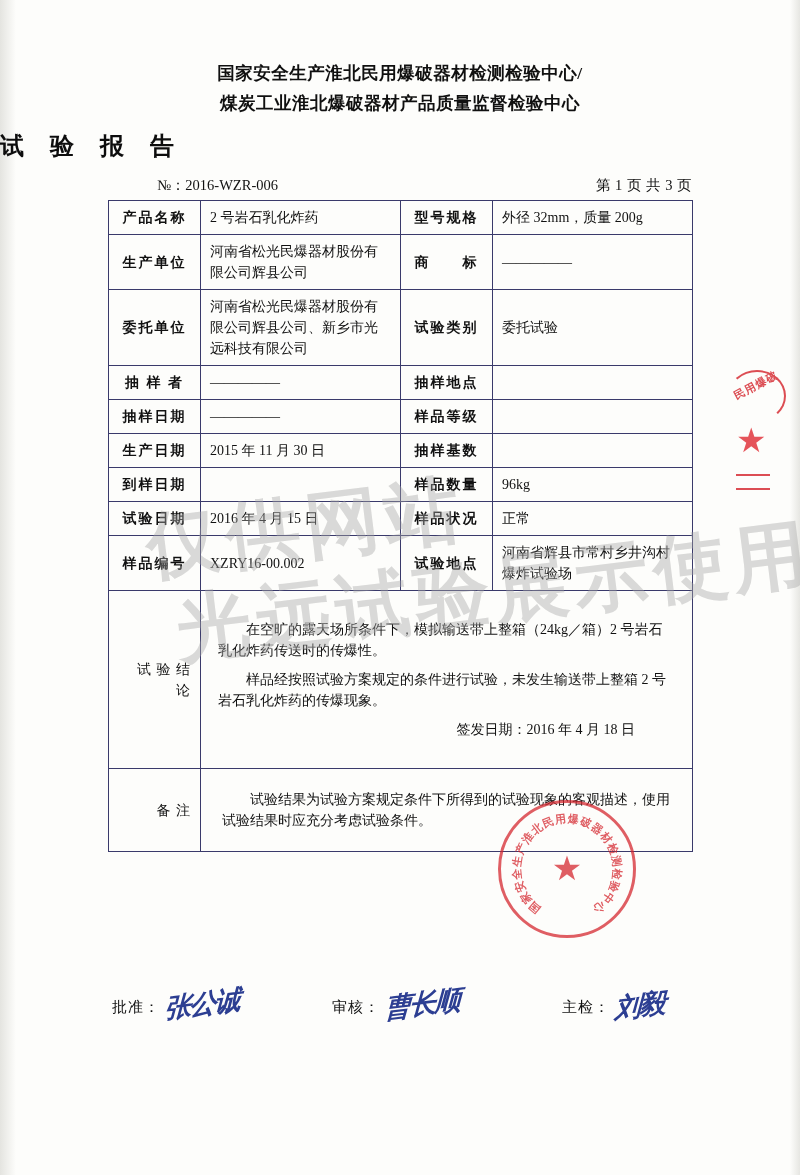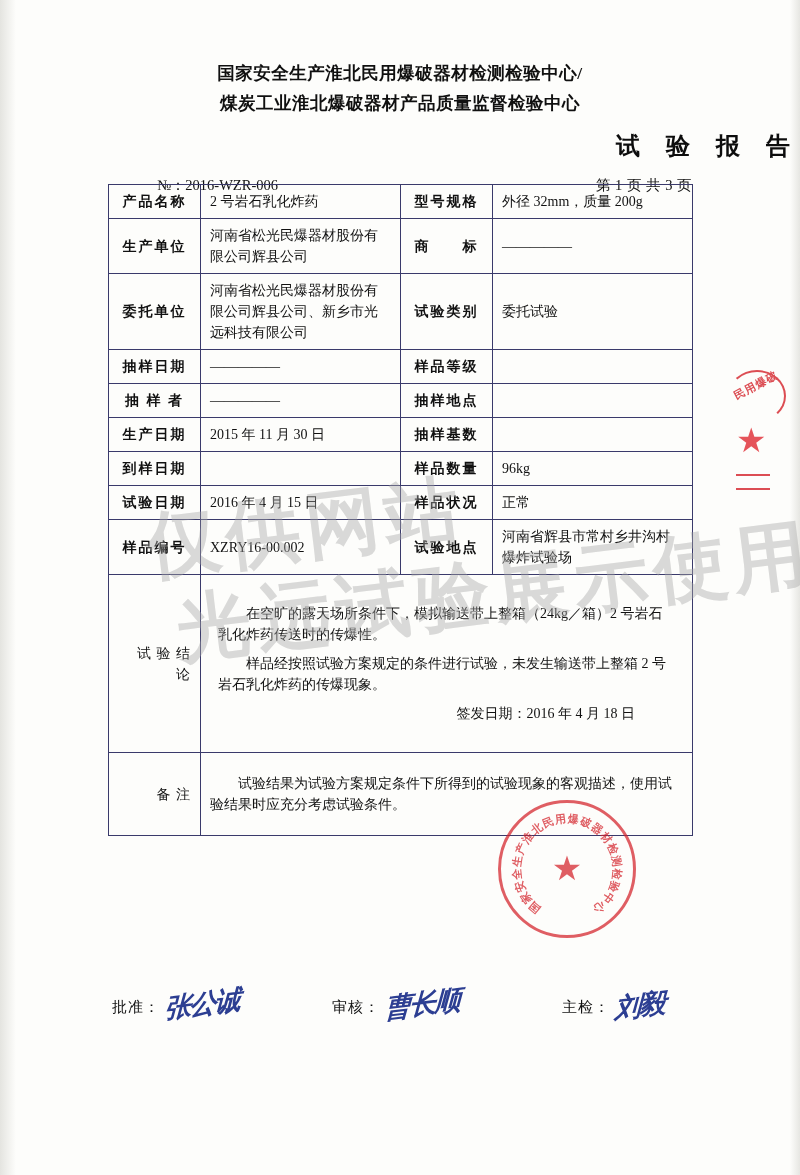--- a/index.html
+++ b/index.html
@@ -34,21 +34,21 @@
     font-weight: bold;
     letter-spacing: 0.5px;
     line-height: 30px;
     color: #101010;
   }
   .report-title {
     position: absolute;
     top: 130px;
     left: 0;
     right: 0;
-    text-align: right;
+    text-align: left;
     font-size: 24px;
     font-weight: bold;
     letter-spacing: 10px;
     color: #0d0d0d;
   }
 
   
   .meta-row {
     position: absolute;
     top: 176px;
@@ -68,21 +68,21 @@
     position: absolute;
     right: 0;
     top: 0;
     white-space: nowrap;
     letter-spacing: 0.5px;
   }
 
   
   .tbl {
     position: absolute;
-    top: 184px;
+    top: 200px;
     left: 108px;
     width: 584px;
     border-collapse: collapse;
     table-layout: fixed;
   }
   .tbl td {
     border: 1px solid #3a3a6b;
     padding: 6px 9px;
     font-size: 14px;
     vertical-align: middle;
@@ -127,21 +127,21 @@
     padding-right: 40px;
     text-indent: 0;
   }
   .remark {
     text-align: left;
     line-height: 26px;
     font-size: 14.5px;
     padding: 8px 12px;
   }
   .remark p {
-    margin: 0;
+    margin: 12px;
     text-indent: 2em;
   }
 
   
   .sig-row {
     position: absolute;
     top: 985px;
     left: 112px;
     right: 108px;
     height: 50px;
@@ -333,29 +333,29 @@
         <td class="lbl">商　　标</td>
         <td class="val">—————</td>
       </tr>
       <tr>
         <td class="lbl">委托单位</td>
         <td class="val">河南省松光民爆器材股份有限公司辉县公司、新乡市光远科技有限公司</td>
         <td class="lbl">试验类别</td>
         <td class="val">委托试验</td>
       </tr>
       <tr>
+        <td class="lbl">抽 样 者</td>
+        <td class="val">—————</td>
+        <td class="lbl">抽样地点</td>
+        <td class="val"></td>
+      </tr>
+      <tr>
         <td class="lbl">抽样日期</td>
         <td class="val">—————</td>
         <td class="lbl">样品等级</td>
-        <td class="val"></td>
-      </tr>
-      <tr>
-        <td class="lbl">抽 样 者</td>
-        <td class="val">—————</td>
-        <td class="lbl">抽样地点</td>
         <td class="val"></td>
       </tr>
       <tr>
         <td class="lbl">生产日期</td>
         <td class="val">2015 年 11 月 30 日</td>
         <td class="lbl">抽样基数</td>
         <td class="val"></td>
       </tr>
       <tr>
         <td class="lbl">到样日期</td>

